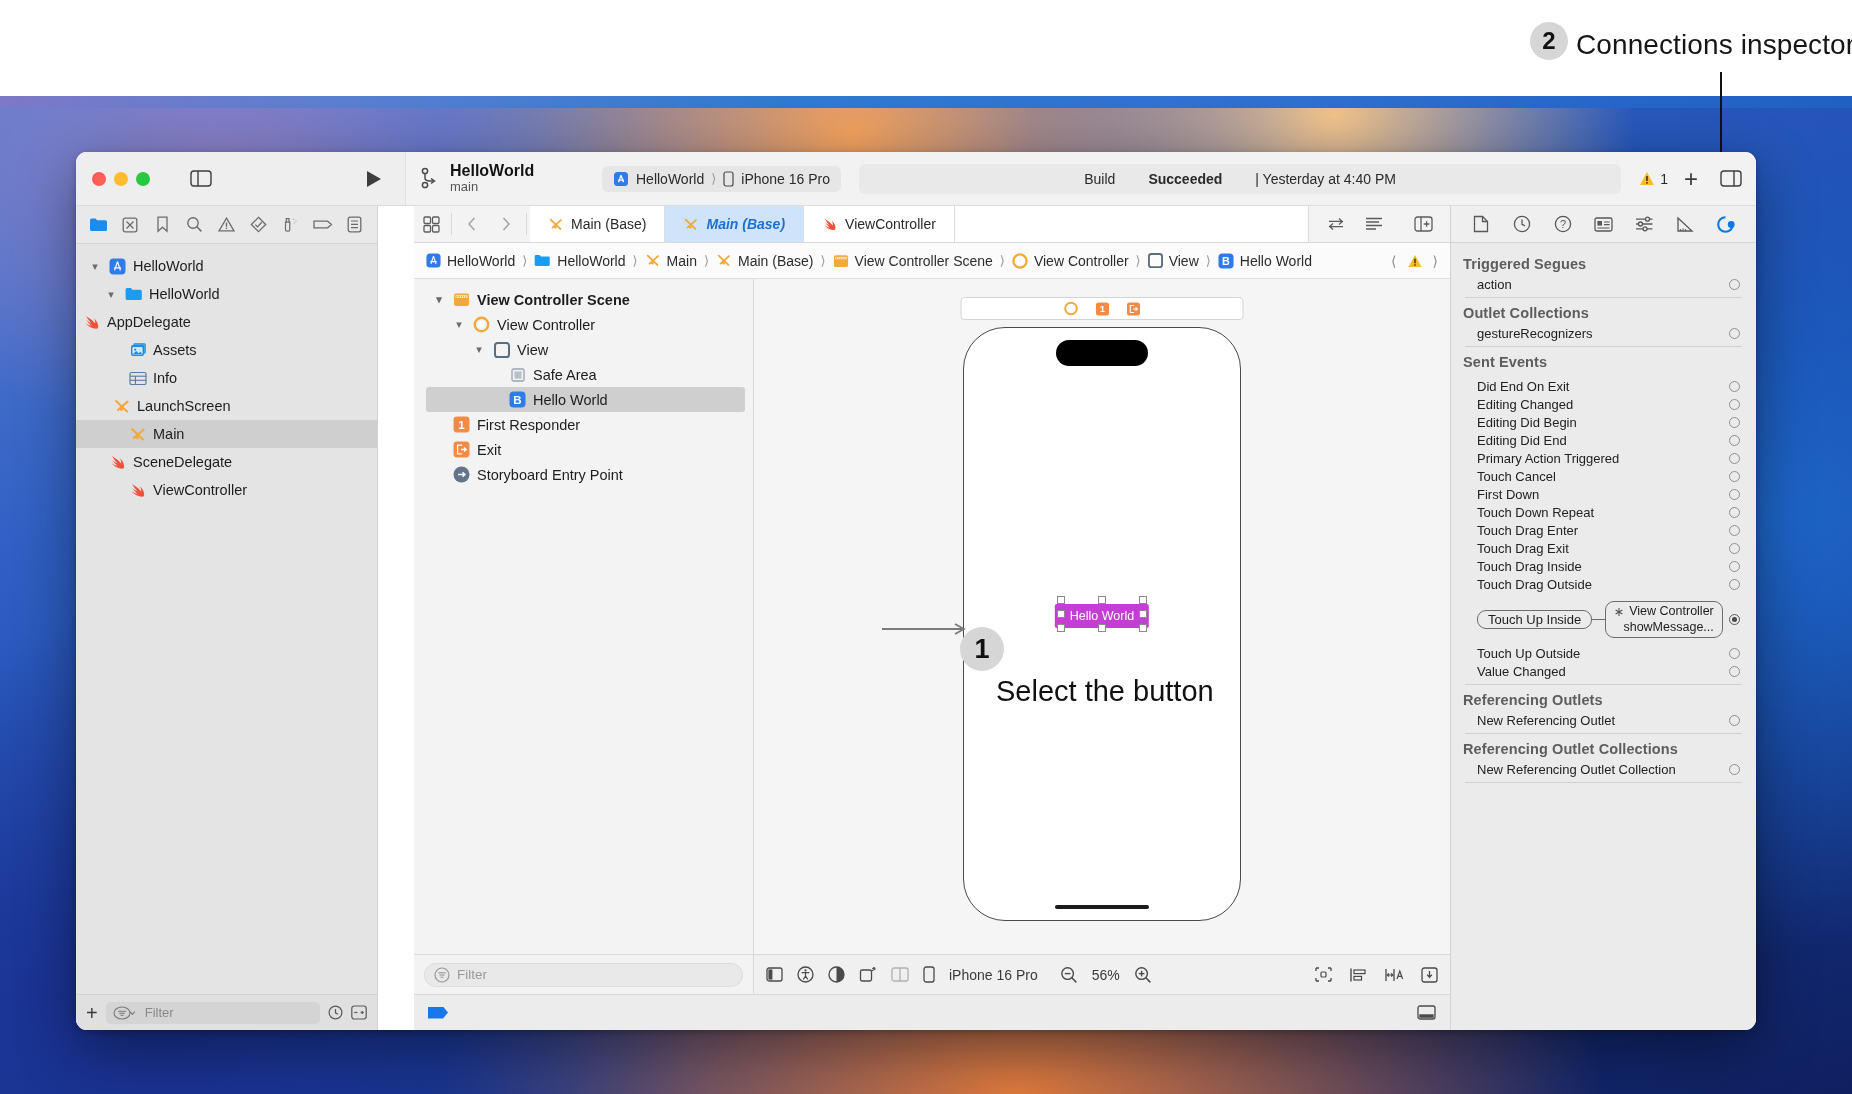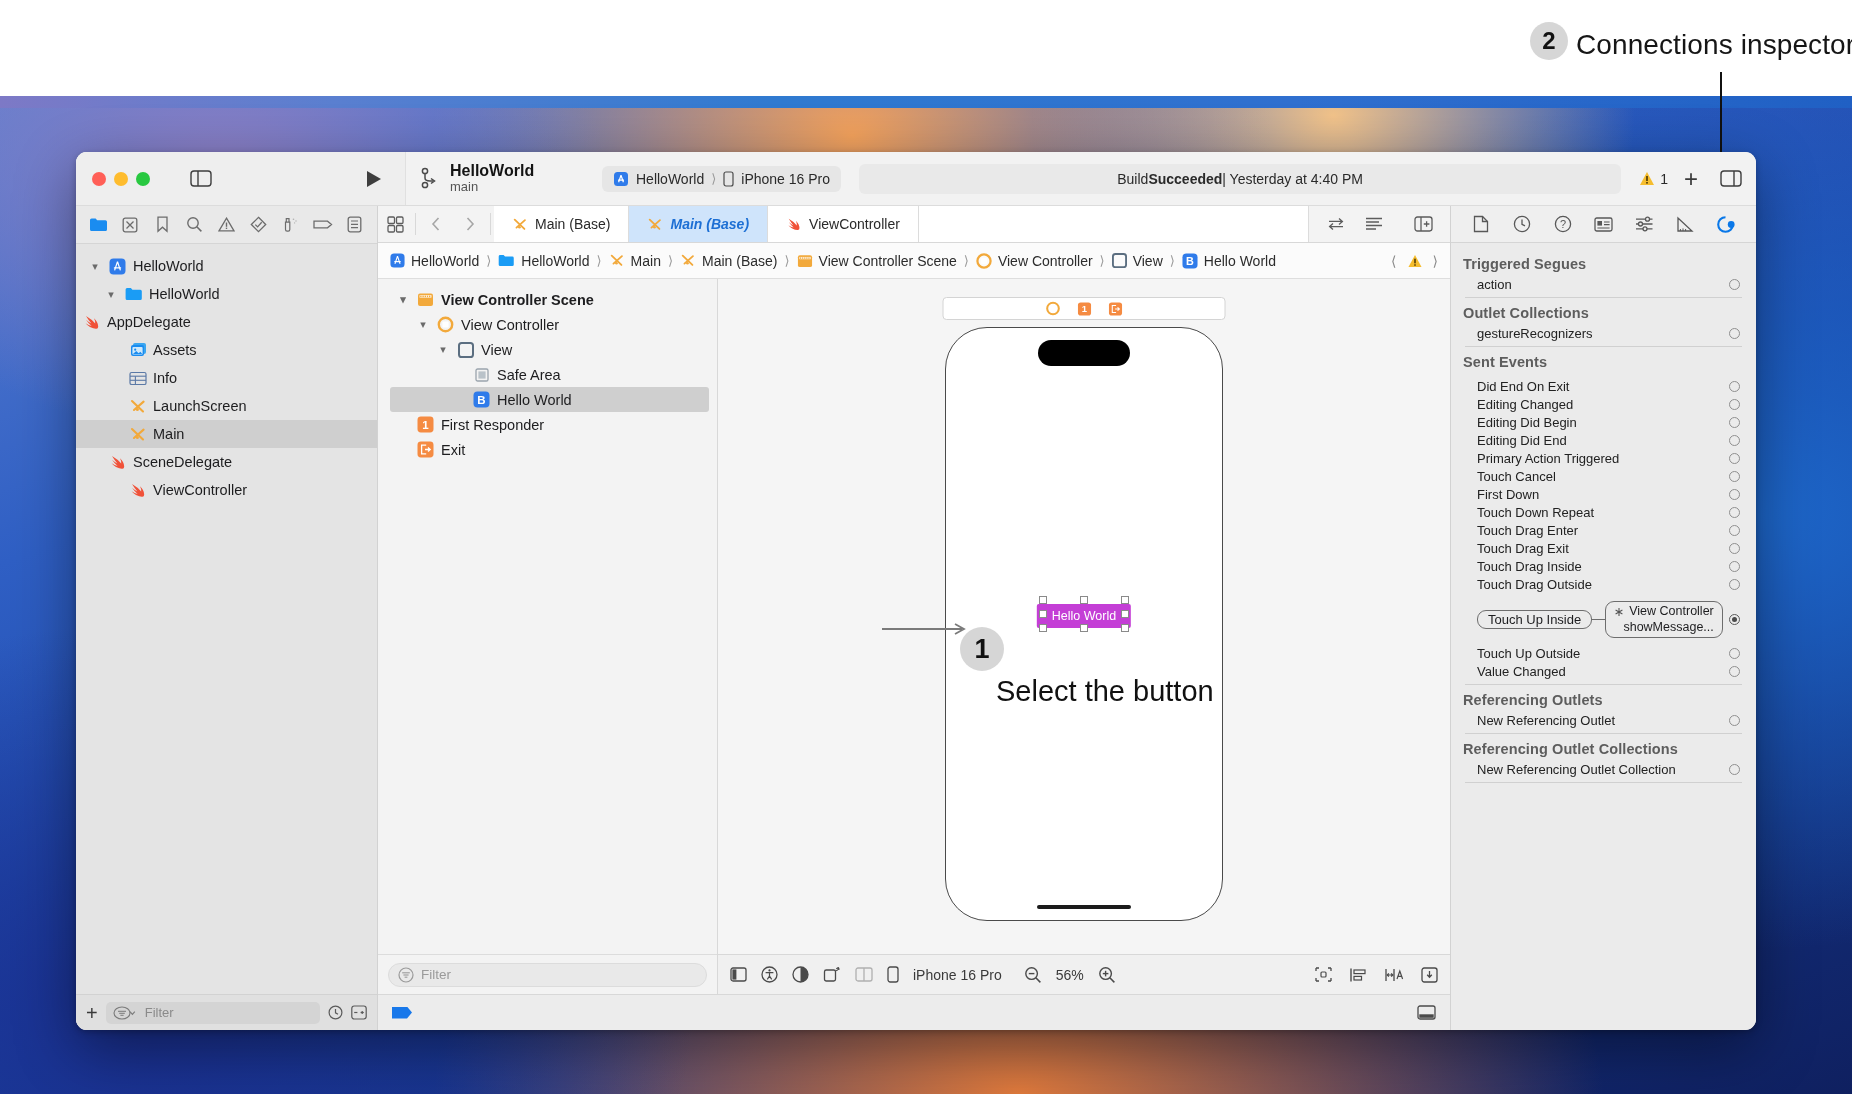--- a/index.html
+++ b/index.html
@@ -79,20 +79,21 @@
   #scheme-name { font-size:16px; font-weight:700; color:#141414; }
   #scheme-branch { font-size:13px; color:#555; }
   #dest-pill {
     display:flex; align-items:center; gap:7px; background:#e6e6e6;
     border-radius:6px; padding:5px 11px; font-size:14px; color:#2a2a2a;
   }
   #status-pill {
     flex:1; background:#e9e9e9; border-radius:6px; height:30px; display:flex;
     align-items:center; justify-content:center; font-size:14px; color:#2a2a2a;
     margin:0 6px;
+    gap:33px;
   }
   .warn-chip { display:flex; align-items:center; gap:5px; font-size:14px; color:#2a2a2a; }
   #plus-btn { font-size:24px; color:#3a3a3a; padding:0 4px; line-height:1; }
   #insp-toggle { margin-left:6px; }
 
   
   #body { flex:1; display:flex; min-height:0; }
 
   
   #navigator {
@@ -116,21 +117,21 @@
   #nav-filter-bar {
     height:36px; display:flex; align-items:center; gap:8px; padding:0 10px;
     border-top:1px solid #d2d2d2; background:#e0e0e0;
   }
   #nav-filter-field {
     flex:1; height:22px; background:#d4d4d4; border-radius:5px; display:flex;
     align-items:center; gap:6px; padding:0 7px; font-size:13px; color:#8a8a8a;
   }
 
   
-  #editor-col { flex:1; display:flex; flex-direction:column; min-width:0; background:#fff; }
+  #editor-col { flex:1; display:flex; flex-direction:column; min-width:0; background:#fff;padding-left:36px; }
   #ed-tabbar {
     height:37px; background:#f3f3f3; display:flex; align-items:stretch;
     border-bottom:1px solid #d8d8d8;
   }
   .ed-tb-btn { display:flex; align-items:center; justify-content:center; width:34px; color:#5c5c5c; }
   .ed-tb-sep { width:1px; background:#d8d8d8; margin:7px 3px; }
   .ed-tab {
     display:flex; align-items:center; gap:7px; padding:0 18px; font-size:14px;
     border-right:1px solid #dcdcdc; color:#2a2a2a; background:#ffffff;
   }
@@ -437,21 +438,21 @@
             <svg width="18" height="15" viewBox="0 0 18 15">
                 <rect x="1" y="1.5" width="16" height="12" rx="1.6" fill="none" stroke="#5b79a6" stroke-width="1.2"></rect>
                 <line x1="1" y1="5.2" x2="17" y2="5.2" stroke="#5b79a6" stroke-width="1.1"></line>
                 <line x1="1" y1="9.3" x2="17" y2="9.3" stroke="#5b79a6" stroke-width="1.1"></line>
                 <line x1="6.4" y1="5.2" x2="6.4" y2="13.5" stroke="#5b79a6" stroke-width="1.1"></line>
               </svg>
           </span>
           <span>Info</span>
         </div>
 
-        <div class="tree-row" style="padding-left:52px">
+        <div class="tree-row" style="padding-left:36px">
           <span class="tree-ico">
             <svg width="18" height="17" viewBox="0 0 18 17">
                 <path d="M3 3 L14 13.5" stroke="#f2a93b" stroke-width="2.1" stroke-linecap="round"></path>
                 <path d="M14.6 3.6 L5 12" stroke="#f2a93b" stroke-width="2.1" stroke-linecap="round"></path>
                 <circle cx="8.4" cy="11.6" r="1.5" fill="#f2a93b"></circle>
               </svg>
           </span>
           <span>LaunchScreen</span>
         </div>
 
@@ -733,20 +734,29 @@
             <div class="ol-row" style="padding-left:38px">
               <span class="tree-ico">
                 <svg width="17" height="17" viewBox="0 0 17 17">
                     <rect x="0.5" y="0.5" width="16" height="16" rx="3.4" fill="#f58b42"></rect>
                     <path d="M9.2 4.2 H4.6 V12.8 H9.2" fill="none" stroke="#fff" stroke-width="1.3"></path>
                     <path d="M8 8.5 H13 M11 6.6 L13.2 8.5 L11 10.4" fill="none" stroke="#fff" stroke-width="1.3"></path>
                   </svg>
               </span>
               <span>Exit</span>
             </div>
+            <div class="ol-row" style="padding-left:38px">
+              <span class="tree-ico">
+                <svg width="17" height="17" viewBox="0 0 17 17">
+                    <circle cx="8.5" cy="8.5" r="8" fill="#64748b"></circle>
+                    <path d="M5 8.5 H11.6 M9.6 6.4 L12 8.5 L9.6 10.6" fill="none" stroke="#fff" stroke-width="1.4"></path>
+                  </svg>
+              </span>
+              <span>Storyboard Entry Point</span>
+            </div>
           </div>
           <div id="outline-filter">
             <div id="outline-filter-field">
               <svg width="16" height="16" viewBox="0 0 16 16">
                   <circle cx="8" cy="8" r="7" fill="none" stroke="#9a9a9a" stroke-width="1.2"></circle>
                   <line x1="4.2" y1="5.8" x2="11.8" y2="5.8" stroke="#9a9a9a" stroke-width="1.1"></line>
                   <line x1="5.4" y1="8" x2="10.6" y2="8" stroke="#9a9a9a" stroke-width="1.1"></line>
                   <line x1="6.6" y1="10.2" x2="9.4" y2="10.2" stroke="#9a9a9a" stroke-width="1.1"></line>
                 </svg>
               <span>Filter</span>

